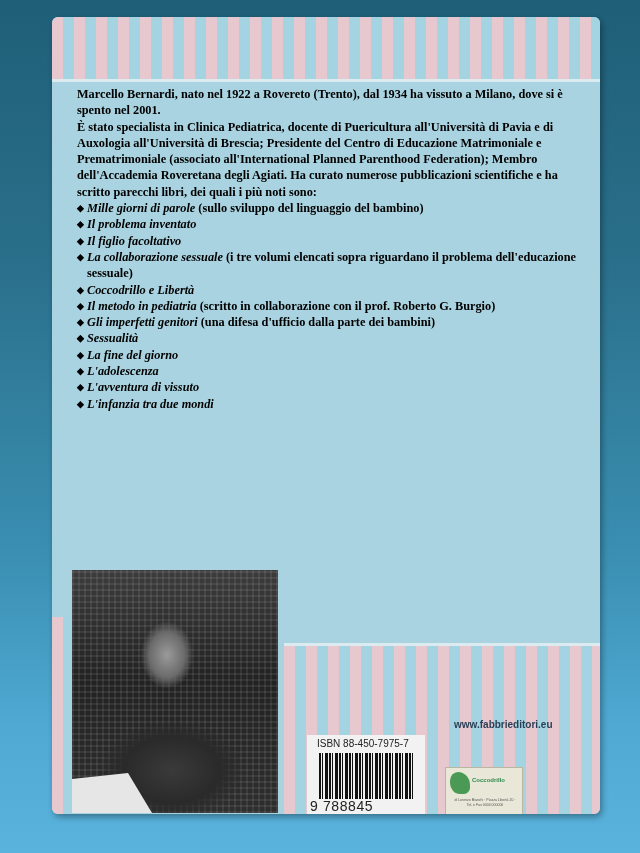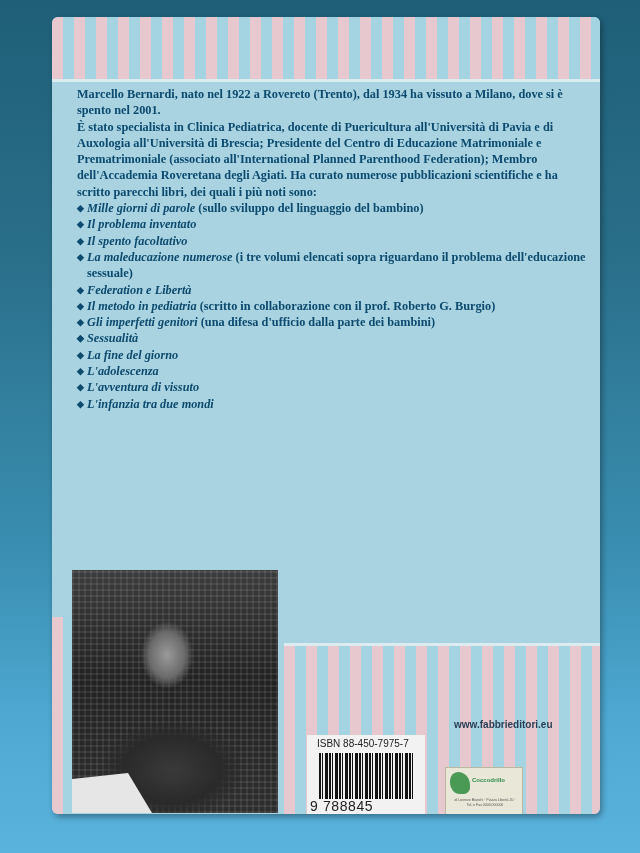--- a/index.html
+++ b/index.html
@@ -13,21 +13,21 @@
       background: #a9d3e0; border-radius: 6px;
       box-shadow: 2px 3px 6px rgba(0,0,0,0.35);
       overflow: hidden;
     }
     .stripes {
       background: repeating-linear-gradient(90deg, #e8c8cf 0px, #e8c8cf 11px, #a4d3e2 11px, #a4d3e2 22px);
     }
     .top-band { position: absolute; left: 0; top: 0; width: 548px; height: 62px; border-bottom: 3px solid #dcebf0; }
     .text-block {
       position: absolute; left: 25px; top: 69px; width: 515px;
-      font-size: 12.3px; line-height: 16.3px; color: #0c4a6e; font-weight: bold;
+      font-size: 12.3px; line-height: 16.3px; color: #000000; font-weight: bold;
     }
     .text-block p { margin: 0; }
     .list { list-style: none; padding: 0; margin: 0; }
     .list li { position: relative; padding-left: 10px; }
     .list li .bullet { position: absolute; left: 0; top: 0; font-size: 9px; }
     .list li .title { font-style: italic; margin-top: 26px; }
     .list li .note { font-style: normal; }
     .bottom-band { position: absolute; left: 232px; top: 626px; width: 316px; height: 171px; border-top: 3px solid #dcebf0; }
     .left-strip { position: absolute; left: 0px; top: 600px; width: 22px; height: 197px; }
     .photo {
@@ -71,23 +71,23 @@
 
 <div class="book">
   <div class="top-band stripes"></div>
 
   <div class="text-block">
     <p>Marcello Bernardi, nato nel 1922 a Rovereto (Trento), dal 1934 ha vissuto a Milano, dove si è spento nel 2001.</p>
     <p>È stato specialista in Clinica Pediatrica, docente di Puericultura all'Università di Pavia e di Auxologia all'Università di Brescia; Presidente del Centro di Educazione Matrimoniale e Prematrimoniale (associato all'International Planned Parenthood Federation); Membro dell'Accademia Roveretana degli Agiati. Ha curato numerose pubblicazioni scientifiche e ha scritto parecchi libri, dei quali i più noti sono:</p>
     <ul class="list">
       <li><span class="bullet">◆</span><span class="title">Mille giorni di parole</span><span class="note"> (sullo sviluppo del linguaggio del bambino)</span></li>
       <li><span class="bullet">◆</span><span class="title">Il problema inventato</span><span class="note"></span></li>
-      <li><span class="bullet">◆</span><span class="title">Il spento facoltativo</span><span class="note"></span></li>
-      <li><span class="bullet">◆</span><span class="title">La maleducazione numerose</span><span class="note"> (i tre volumi elencati sopra riguardano il problema dell'educazione sessuale)</span></li>
-      <li><span class="bullet">◆</span><span class="title">Federation e Libertà</span><span class="note"></span></li>
+      <li><span class="bullet">◆</span><span class="title">Il figlio facoltativo</span><span class="note"></span></li>
+      <li><span class="bullet">◆</span><span class="title">La collaborazione sessuale</span><span class="note"> (i tre volumi elencati sopra riguardano il problema dell'educazione sessuale)</span></li>
+      <li><span class="bullet">◆</span><span class="title">Coccodrillo e Libertà</span><span class="note"></span></li>
       <li><span class="bullet">◆</span><span class="title">Il metodo in pediatria</span><span class="note"> (scritto in collaborazione con il prof. Roberto G. Burgio)</span></li>
       <li><span class="bullet">◆</span><span class="title">Gli imperfetti genitori</span><span class="note"> (una difesa d'ufficio dalla parte dei bambini)</span></li>
       <li><span class="bullet">◆</span><span class="note"></span></li>
       <li><span class="bullet">◆</span><span class="title">Sessualità</span><span class="note"></span></li>
       <li><span class="bullet">◆</span><span class="title">La fine del giorno</span><span class="note"></span></li>
       <li><span class="bullet">◆</span><span class="title">L'adolescenza</span><span class="note"></span></li>
       <li><span class="bullet">◆</span><span class="title">L'avventura di vissuto</span><span class="note"></span></li>
       <li><span class="bullet">◆</span><span class="title">L'infanzia tra due mondi</span><span class="note"></span></li>
     </ul>
   </div>

